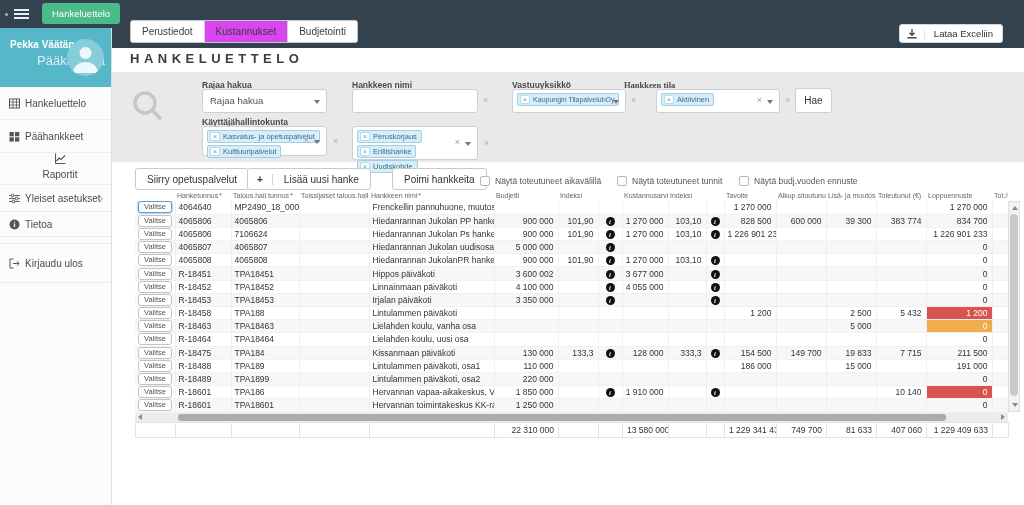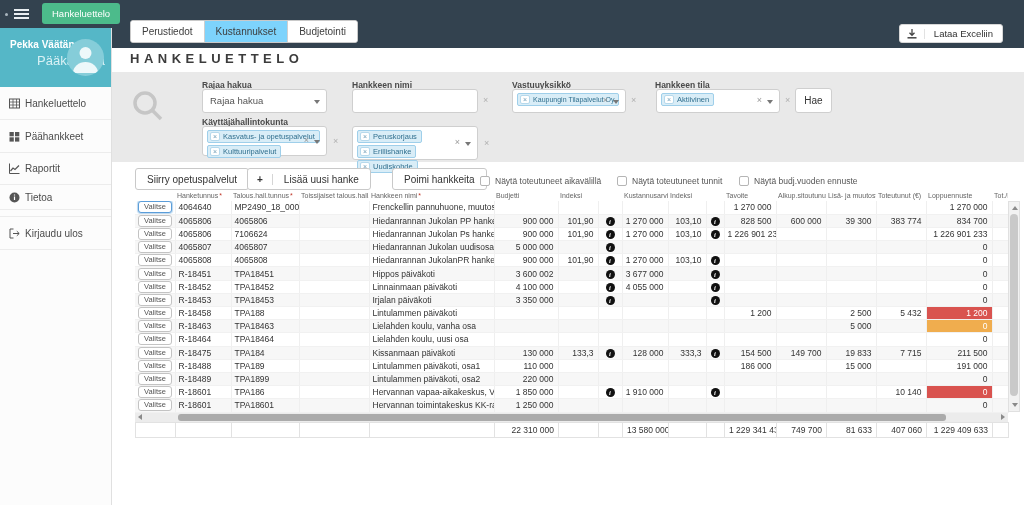--- a/index.html
+++ b/index.html
@@ -10,39 +10,39 @@
   .topbar { position:absolute; left:0; top:0; width:1024px; height:48px; background:#33424f; }
   .hamburger { position:absolute; left:14px; top:9px; width:15px; height:11px; cursor:pointer; }
   .hamburger i { display:block; height:2px; background:#e9eef2; margin-bottom:2px; }
   .dotlead { position:absolute; left:5px; top:13px; width:3px; height:3px; background:#aab6bf; border-radius:50%; }
   .app-btn { position:absolute; left:42px; top:3px; height:21px; padding:0 10px; background:#4cbb8b; color:#fff;
              border:none; border-radius:3px; font-size:9.5px; font-family:inherit; cursor:pointer; }
   .tabs { position:absolute; left:130px; top:20px; height:23px; display:flex; background:#fff; border-radius:3px;
           overflow:hidden; border:1px solid #c9c9c9; }
   .tab { padding:0 11px; line-height:21px; font-size:10px; color:#3d3d3d; background:#fff; border-right:1px solid #cfcfcf; cursor:pointer; white-space:nowrap; }
   .tab:last-child { border-right:none; }
-  .tab.active { background:#7dd3fc; }
+  .tab.active { background:#d946ef; }
   .export-btn { position:absolute; right:21px; top:24px; height:19px; display:flex; align-items:center; background:#fff;
                 border:1px solid #d7d7d7; border-radius:3px; font-size:9.5px; color:#333; cursor:pointer; }
   .export-btn .ic { padding:0 7px; border-right:1px solid #e2e2e2; display:flex; align-items:center; }
   .export-btn .lbl { padding:0 9px; white-space:nowrap;text-align:right; }
 
   
   .sidebar { position:absolute; left:0; top:28px; width:112px; height:477px; background:#fcfcfc; border-right:1px solid #e0e0e0; }
   .userbox { position:relative; height:59px; background:#55b7c7; padding:11px 8px 0 10px; }
   .userbox .uname { font-size:10px; font-weight:bold; color:#fff; line-height:12px; }
   .userbox .urole { font-size:13px; color:#d9f1f5; margin-top:2px;margin-left:27px; }
   .avatar { position:absolute; right:7px; top:11px; width:37px; height:37px; border-radius:50%; background:#85cdd9; overflow:hidden; }
   .menu { list-style:none; }
   .menu li { position:relative; display:flex; align-items:center; gap:5px; padding-left:9px; font-size:10px; color:#4b4b4b;
              border-bottom:1px solid #ececec; cursor:pointer; white-space:nowrap; }
   .menu li .chev { position:absolute; right:8px; color:#9a9a9a; font-size:10px; }
   .mi { flex:0 0 11px; display:flex; }
-  .h33 { height:33px; } .h32 { height:32px; } .h27 { height:27px; } .h25 { height:25px; }
-  .gap8 { margin-top:6px; border-top:1px solid #ececec; height:34px; }
+  .h33 { height:33px; } .h32 { height:32px;flex-direction:column; } .h27 { height:27px; } .h25 { height:25px; }
+  .gap8 { margin-top:6px; border-top:1px solid #ececec; height:40px; }
 
   
   .page-title { position:absolute; left:130px; top:51px; font-size:13px; font-weight:bold; letter-spacing:4.5px; color:#3c3c3c; }
 
   .filterpanel { position:absolute; left:112px; top:72px; width:912px; height:90px; background:#e9e9e9; }
   .fp-label { position:absolute; font-size:8.5px; font-weight:bold; color:#4a4a4a; white-space:nowrap; }
   .fbox { position:absolute; background:#fff; border:1px solid #cfcfcf; border-radius:3px; }
   .fbox .caret { position:absolute; right:6px; top:50%; margin-top:-1px; width:0; height:0;
                  border-left:3.5px solid transparent; border-right:3.5px solid transparent; border-top:4px solid #777; }
   .fbox .ms-x { position:absolute; right:17px; top:50%; margin-top:-6px; font-size:9px; color:#999; }
@@ -162,20 +162,32 @@
     </li>
     <li class="h32">
       <span class="mi">
           <svg width="11" height="11" viewBox="0 0 11 11">
             <path d="M0.5 0.5 v10 h10" stroke="#555" fill="none"></path>
             <path d="M1.5 8 L4 5 L6 6.5 L10 2.5" stroke="#555" stroke-width="1.2" fill="none"></path>
           </svg>
         </span>
       <span>Raportit</span>
     </li>
+    <li class="h27">
+      <span class="mi">
+          <svg width="11" height="11" viewBox="0 0 11 11">
+            <path d="M0 2.5 h11 M0 5.5 h11 M0 8.5 h11" stroke="#555" stroke-width="0.9"></path>
+            <circle cx="3.5" cy="2.5" r="1.4" fill="#fcfcfc" stroke="#555"></circle>
+            <circle cx="7.5" cy="5.5" r="1.4" fill="#fcfcfc" stroke="#555"></circle>
+            <circle cx="4.5" cy="8.5" r="1.4" fill="#fcfcfc" stroke="#555"></circle>
+          </svg>
+        </span>
+      <span>Yleiset asetukset</span>
+      <span class="chev">›</span>
+    </li>
     <li class="h25">
       <span class="mi">
           <svg width="11" height="11" viewBox="0 0 11 11">
             <circle cx="5.5" cy="5.5" r="5" fill="#555"></circle>
             <path d="M5.5 4.5 v3.5 M5.5 2.6 v1" stroke="#fff" stroke-width="1.2"></path>
           </svg>
         </span>
       <span>Tietoa</span>
     </li>
     <li class="gap8">
@@ -254,21 +266,21 @@
       <span class="chip" style="font-size:7px;">
           <span class="chip-x">×</span>
           <span>Kaupungin Tilapalvelut Oy</span>
         </span>
     </div>
     <span class="ms-x">×</span>
     <span class="caret"></span>
   </div>
   <span class="clear-x" style="left:519px; top:23px;">×</span>
 
-  <span class="fp-label" style="left:543px; top:8px;">Hankkeen tila</span>
+  <span class="fp-label" style="left:512px; top:8px;font-family:Liberation Serif, serif;">Hankkeen tila</span>
   <div class="fbox" style="left:544px; top:17px; width:124px; height:24px;">
     <div class="chips">
       <span class="chip">
           <span class="chip-x">×</span>
           <span>Aktiivinen</span>
         </span>
     </div>
     <span class="ms-x">×</span>
     <span class="caret"></span>
   </div>

